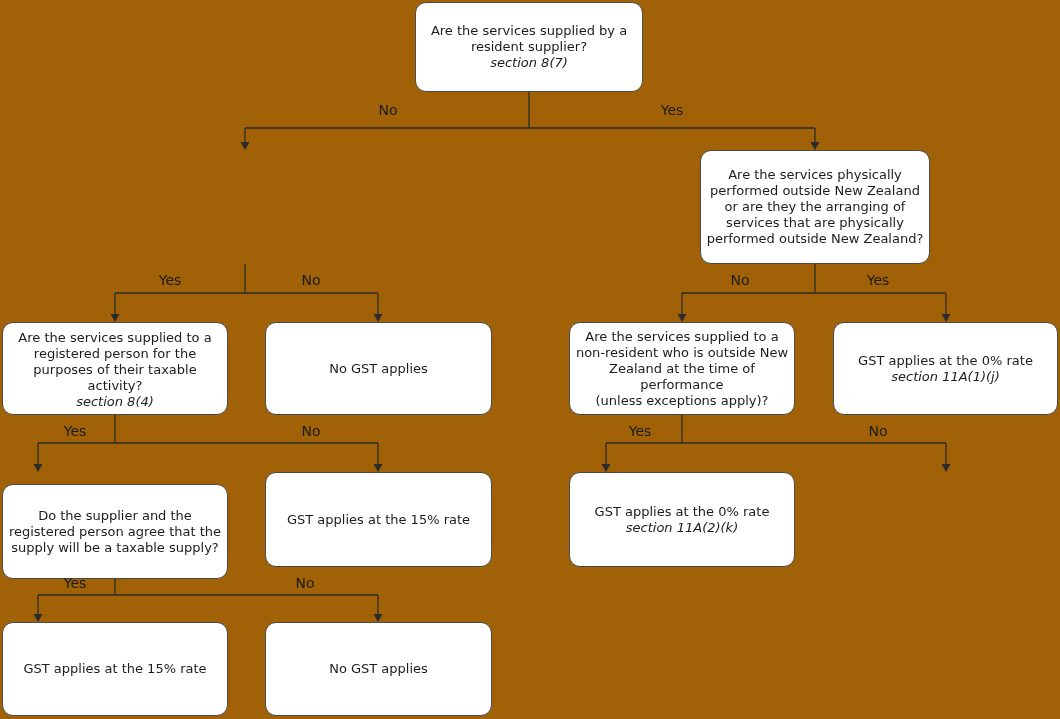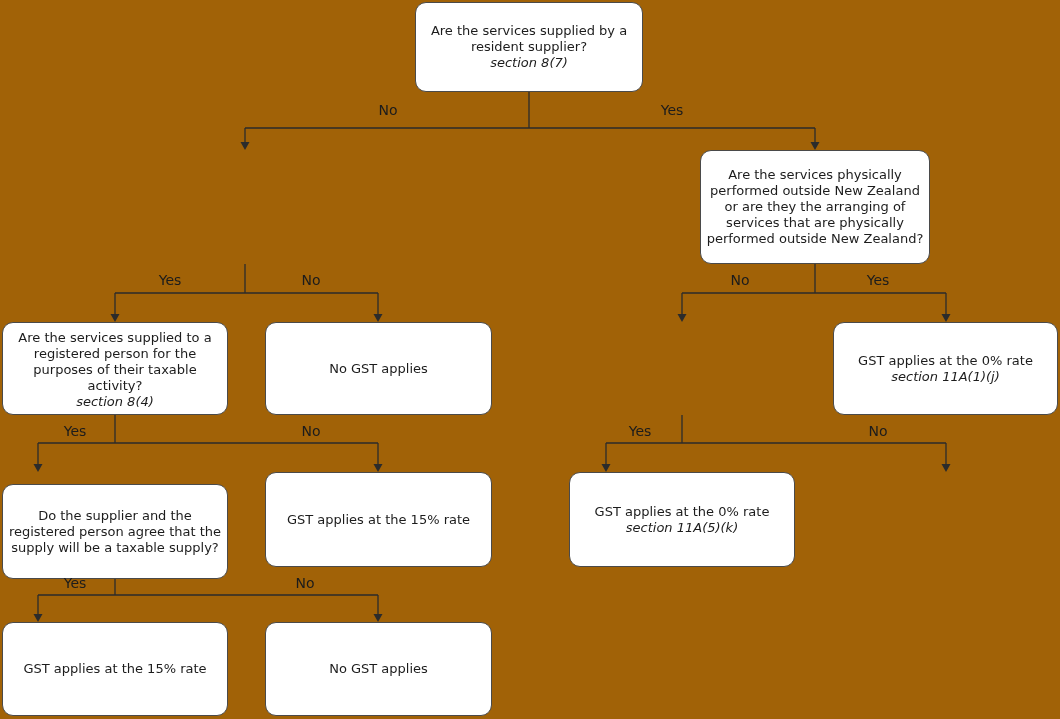--- a/index.html
+++ b/index.html
@@ -127,34 +127,38 @@
     <div class="node-text">Are the services physically performed outside New Zealand or are they the arranging of services that are physically performed outside New Zealand?</div>
   </div>
 
   <div class="node n-l3a">
     <div class="node-text">Are the services supplied to a registered person for the purposes of their taxable activity?</div>
     <div class="node-text section">section 8(4)</div>
   </div>
   <div class="node n-l3b">
     <div class="node-text">No GST applies</div>
   </div>
+  <div class="node n-l3c">
+    <div class="node-text">Are the services supplied to a non-resident who is outside New Zealand at the time of performance
+(unless exceptions apply)?</div>
+  </div>
   <div class="node n-l3d">
     <div class="node-text">GST applies at the 0% rate</div>
     <div class="node-text section">section 11A(1)(j)</div>
   </div>
 
   <div class="node n-l4a">
     <div class="node-text">Do the supplier and the registered person agree that the supply will be a taxable supply?</div>
   </div>
   <div class="node n-l4b">
     <div class="node-text">GST applies at the 15% rate</div>
   </div>
   <div class="node n-l4c">
     <div class="node-text">GST applies at the 0% rate</div>
-    <div class="node-text section">section 11A(5)(k)</div>
+    <div class="node-text section">section 11A(2)(k)</div>
   </div>
 
   <div class="node n-l5a">
     <div class="node-text">GST applies at the 15% rate</div>
   </div>
   <div class="node n-l5b">
     <div class="node-text">No GST applies</div>
   </div>
 
   <div class="edge-label el-root-no">No</div>

